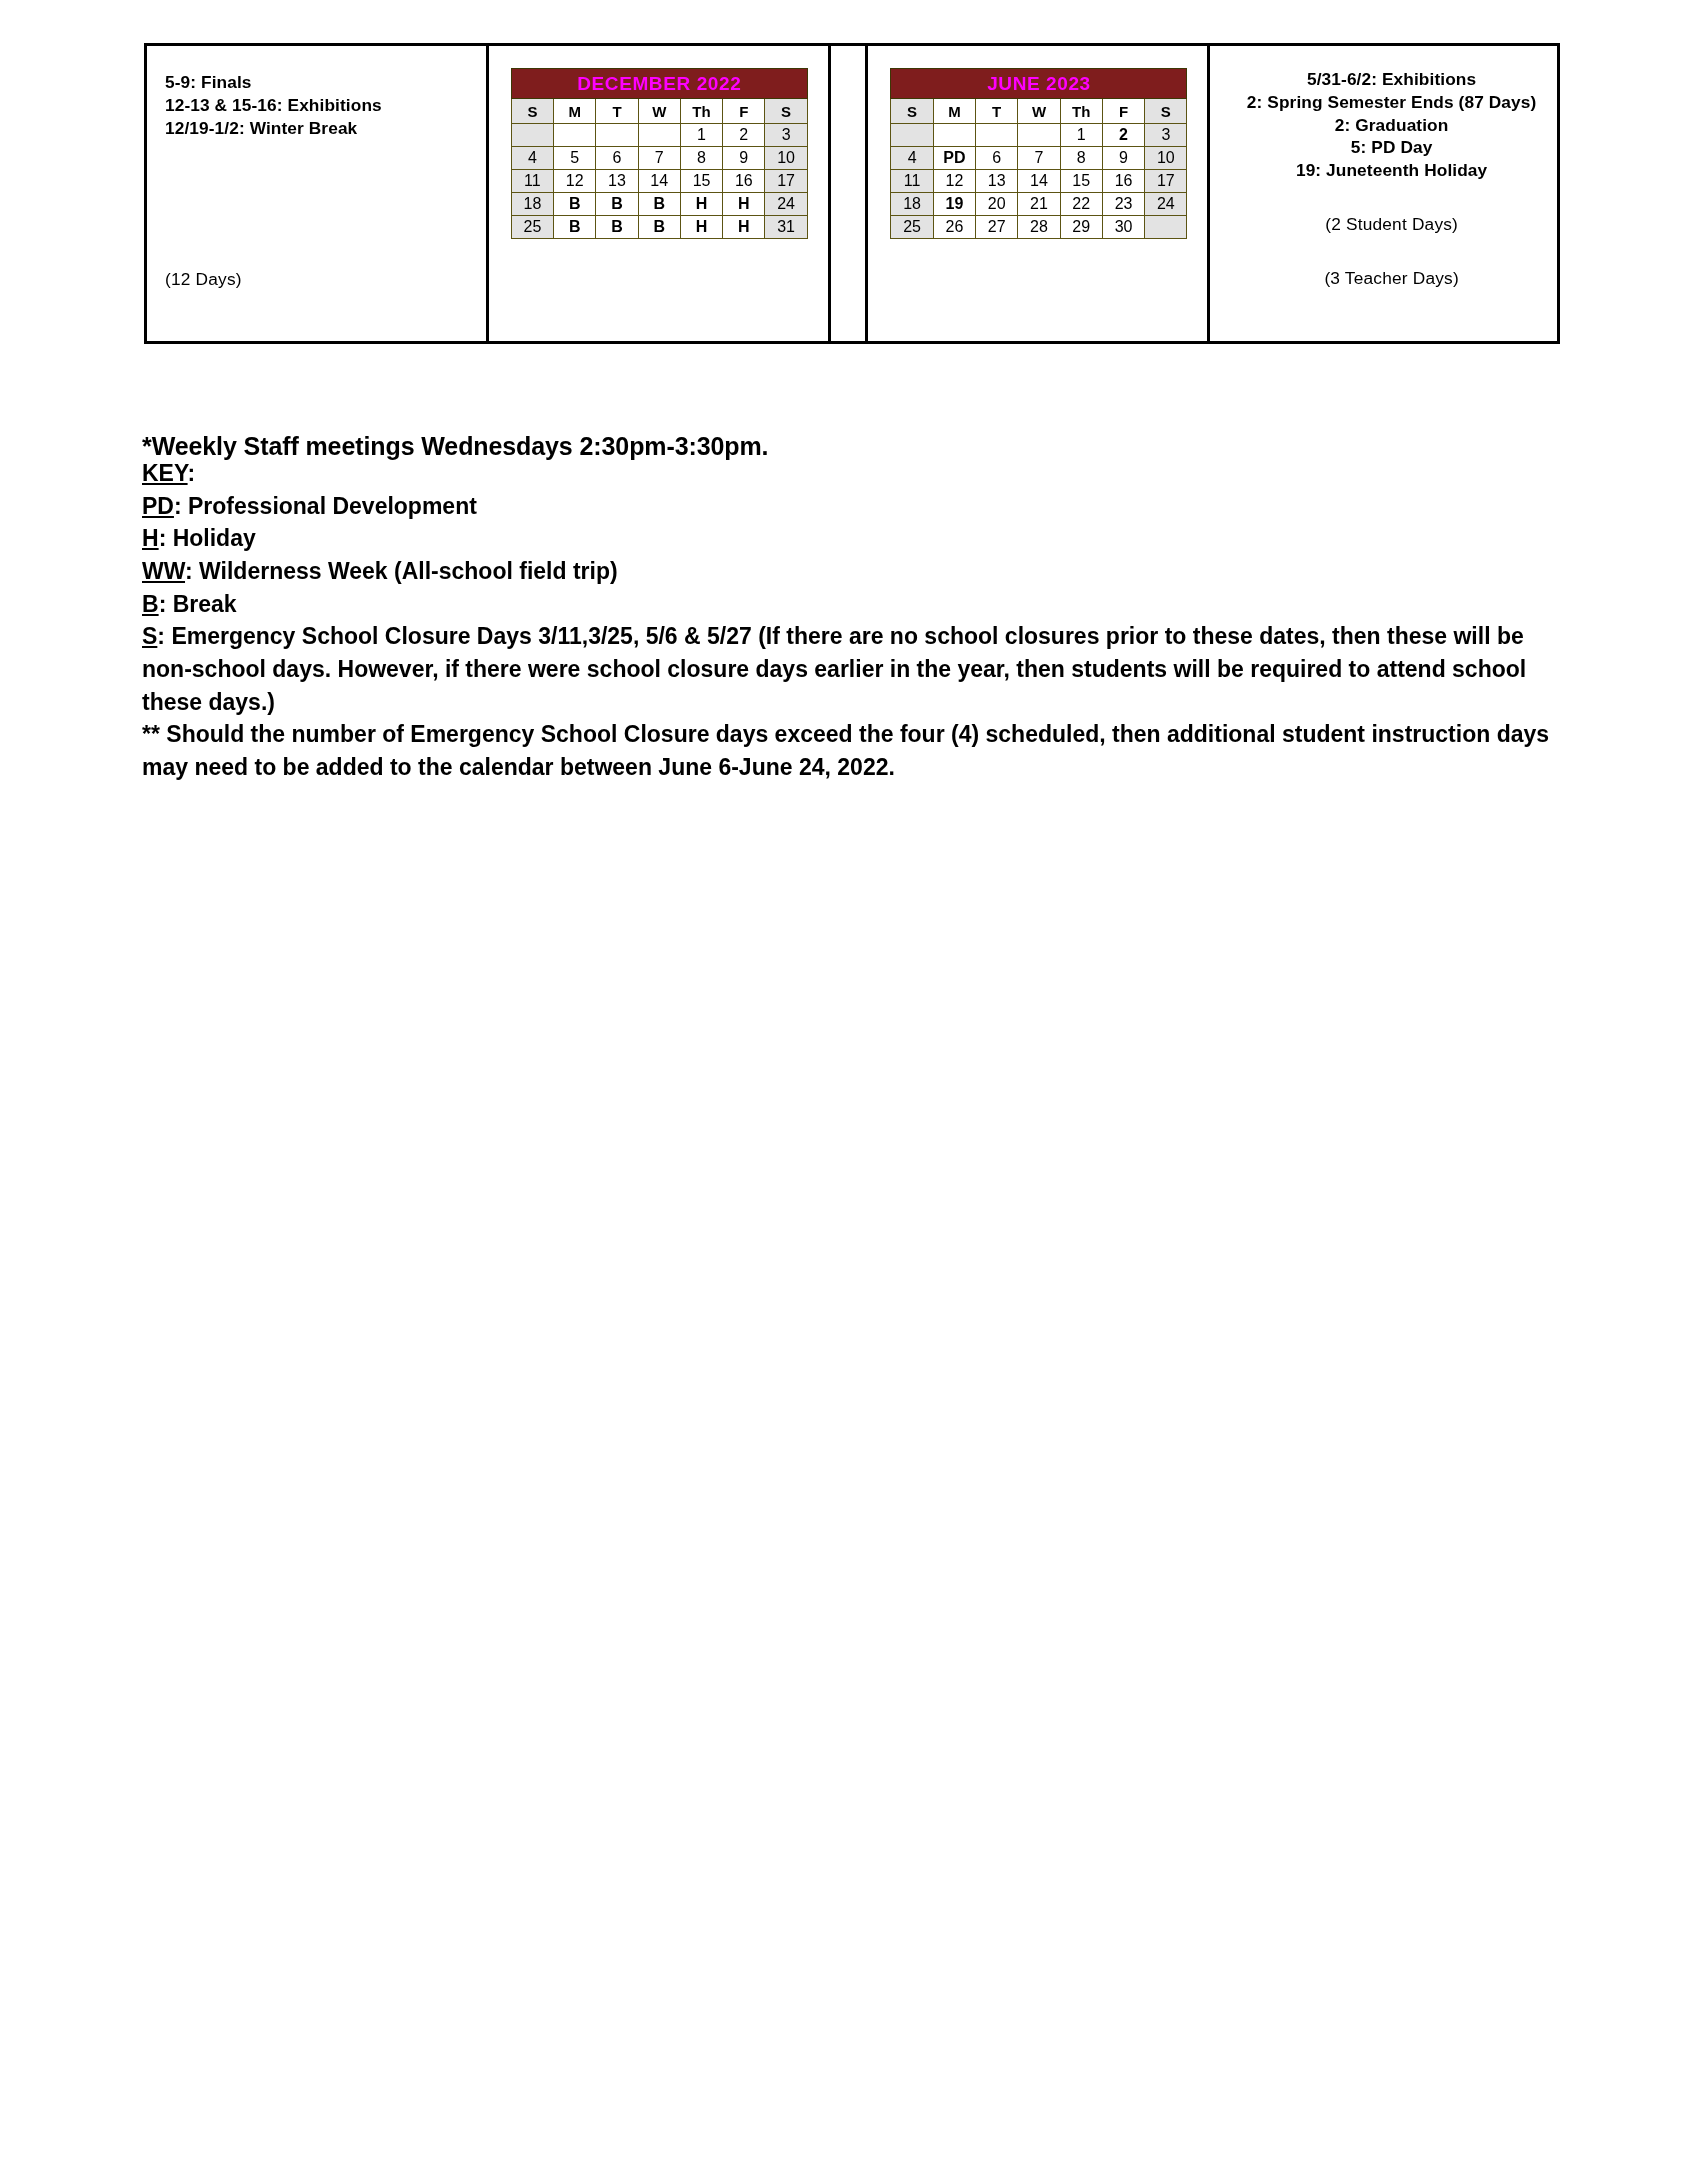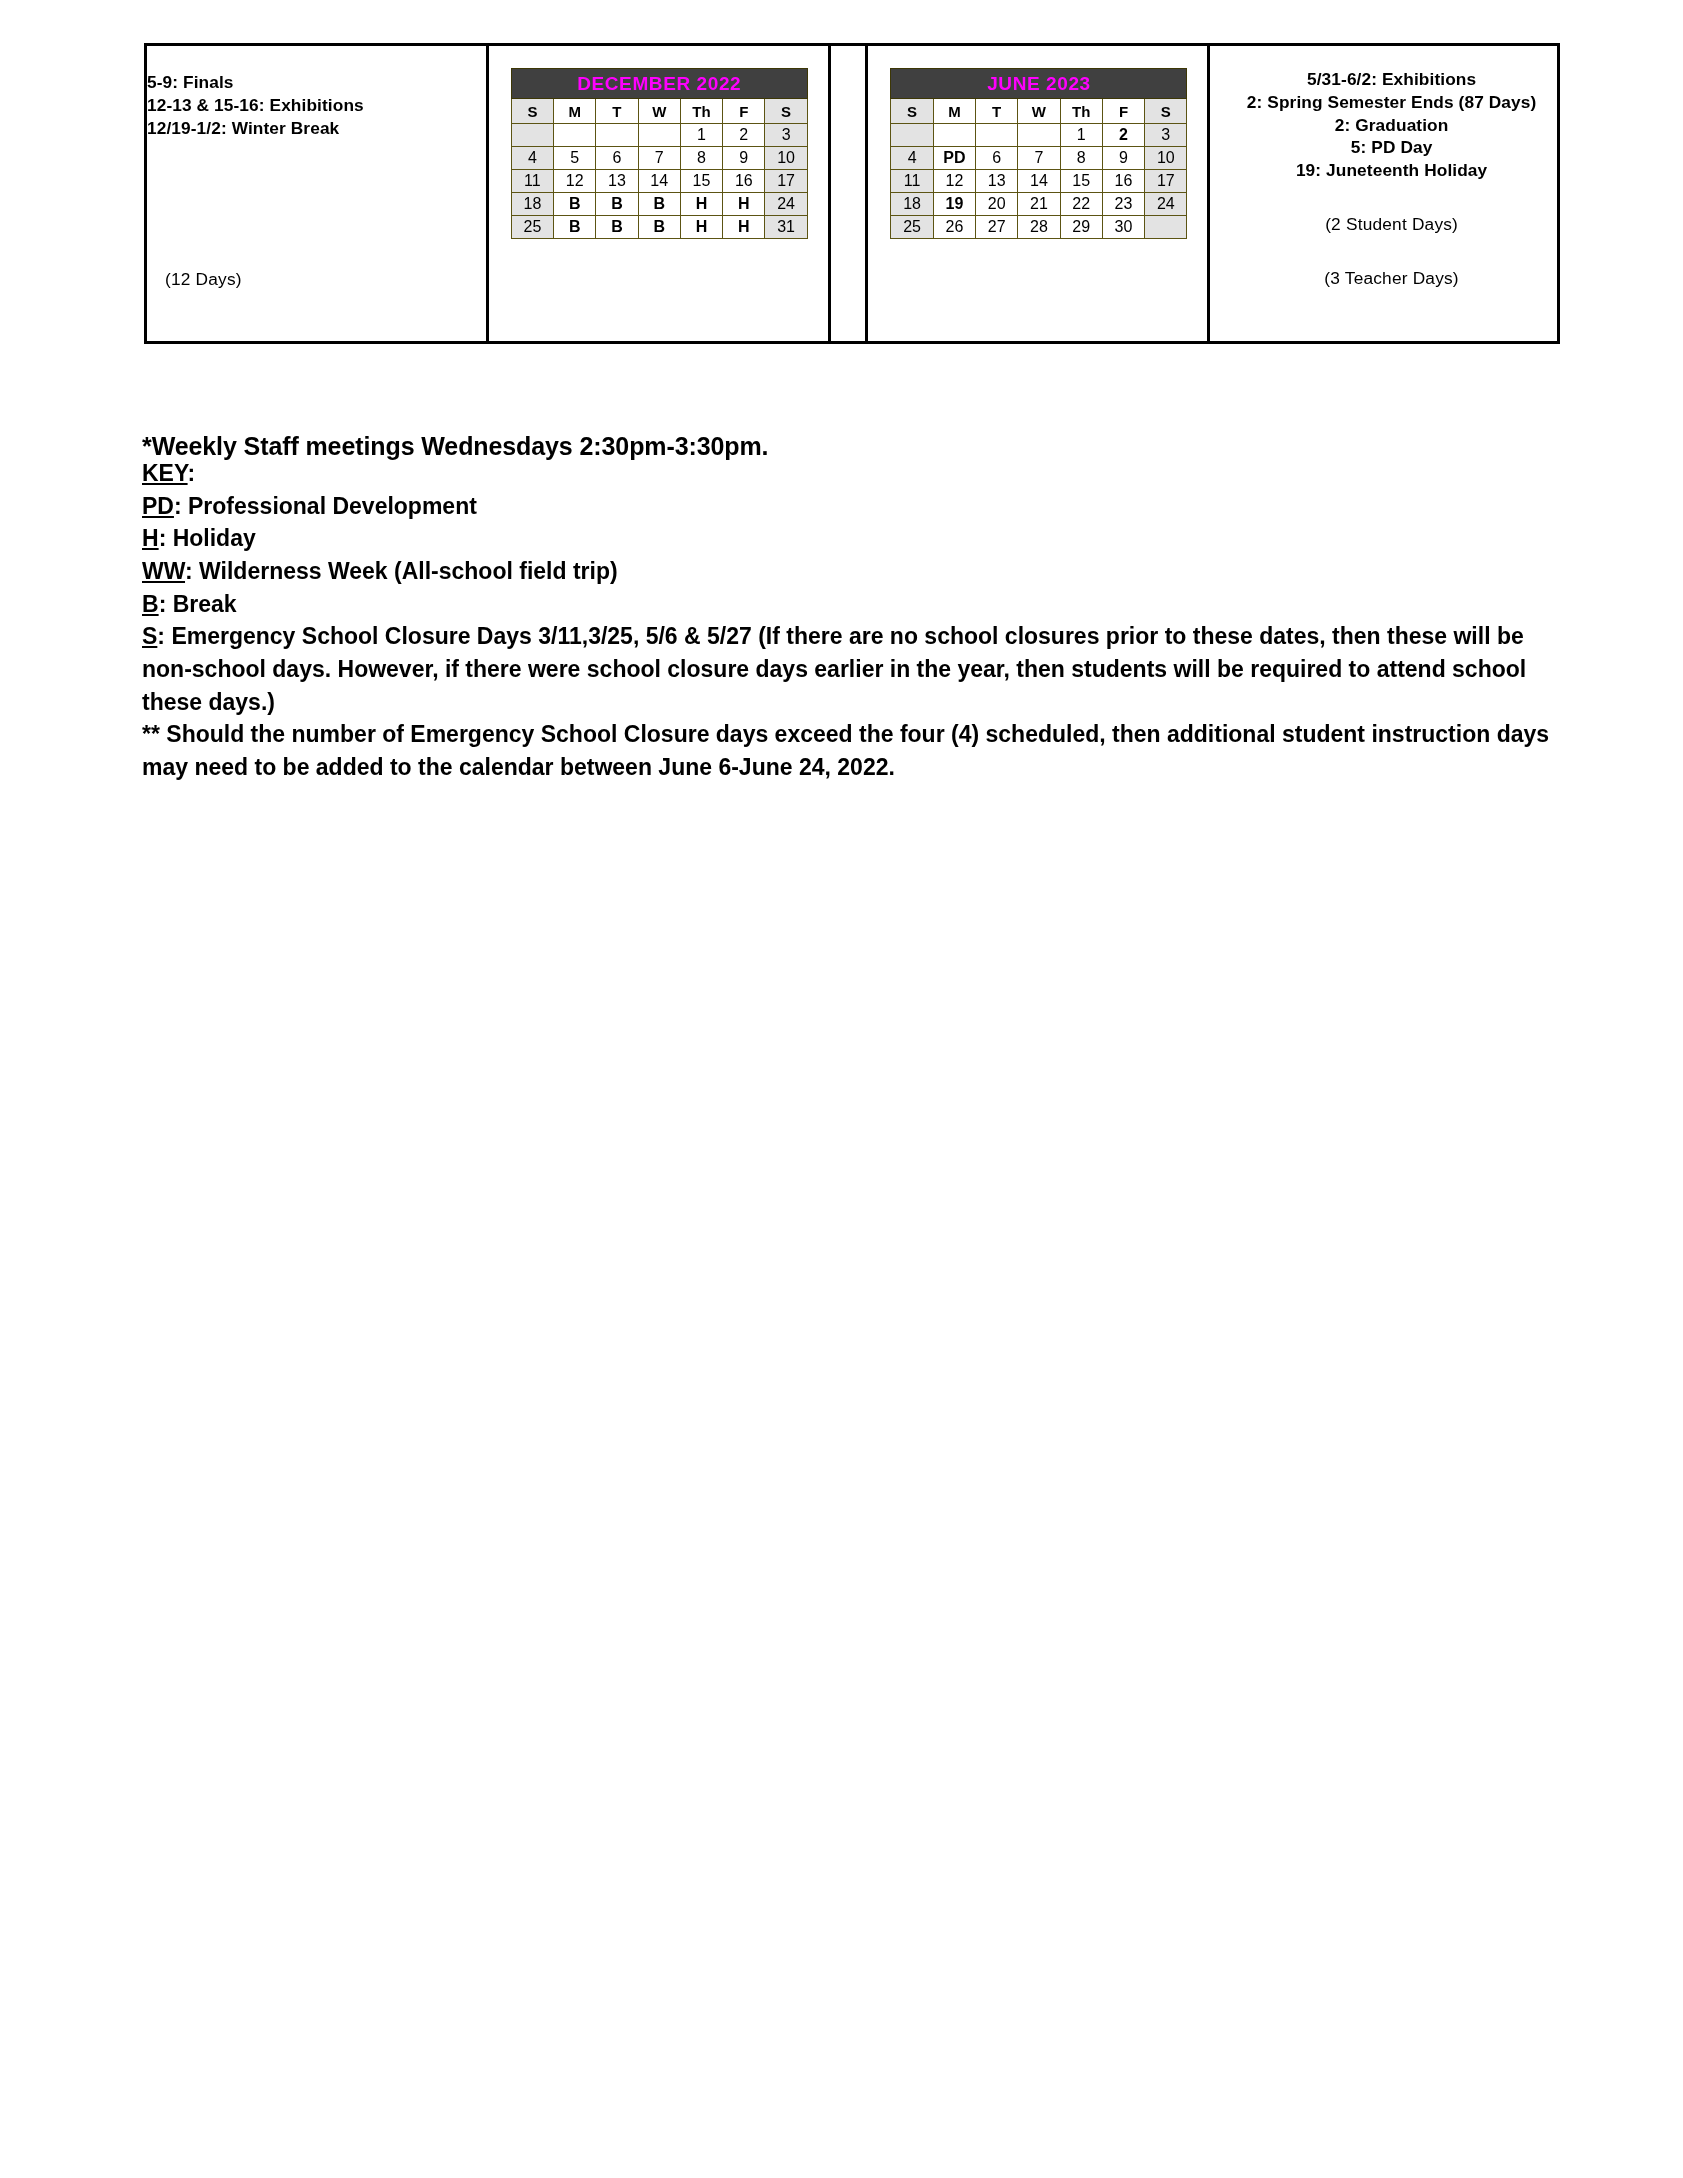--- a/index.html
+++ b/index.html
@@ -27,21 +27,21 @@
     box-sizing: border-box;
     display: flex;
   }
   .strip-cell {
     box-sizing: border-box;
     position: relative;
     border-right: 3px solid #000;
   }
   .strip-cell:last-child { border-right: none; }
 
-  .cell-notes-left  { width: 342px; padding: 25px 0 0 0; }
+  .cell-notes-left  { width: 342px; padding: 25px 0 0 18px; }
   .cell-dec         { width: 342px; }
   .cell-gap         { width: 38px; }
   .cell-jun         { width: 342px; }
   .cell-notes-right { width: 347px; padding: 22px 0 0 16px; text-align: center; }
 
   .note-line {
     font-size: 17.3px;
     font-weight: bold;
     line-height: 1.32;
     letter-spacing: 0.1px;
@@ -76,21 +76,21 @@
     box-sizing: border-box;
     height: 23px;
     text-align: center;
     vertical-align: middle;
     padding: 0;
     font-size: 16px;
     font-weight: normal;
     background: #ffffff;
   }
   .mini-cal .month-title {
-    background: #404040;
+    background: #7f1d1d;
     color: #ff00ff;
     font-size: 19px;
     font-weight: bold;
     letter-spacing: 0.6px;
     height: 30px;
     border: 1px solid #3d3705;
   }
   .mini-cal .dow {
     font-weight: bold;
     font-size: 15px;

